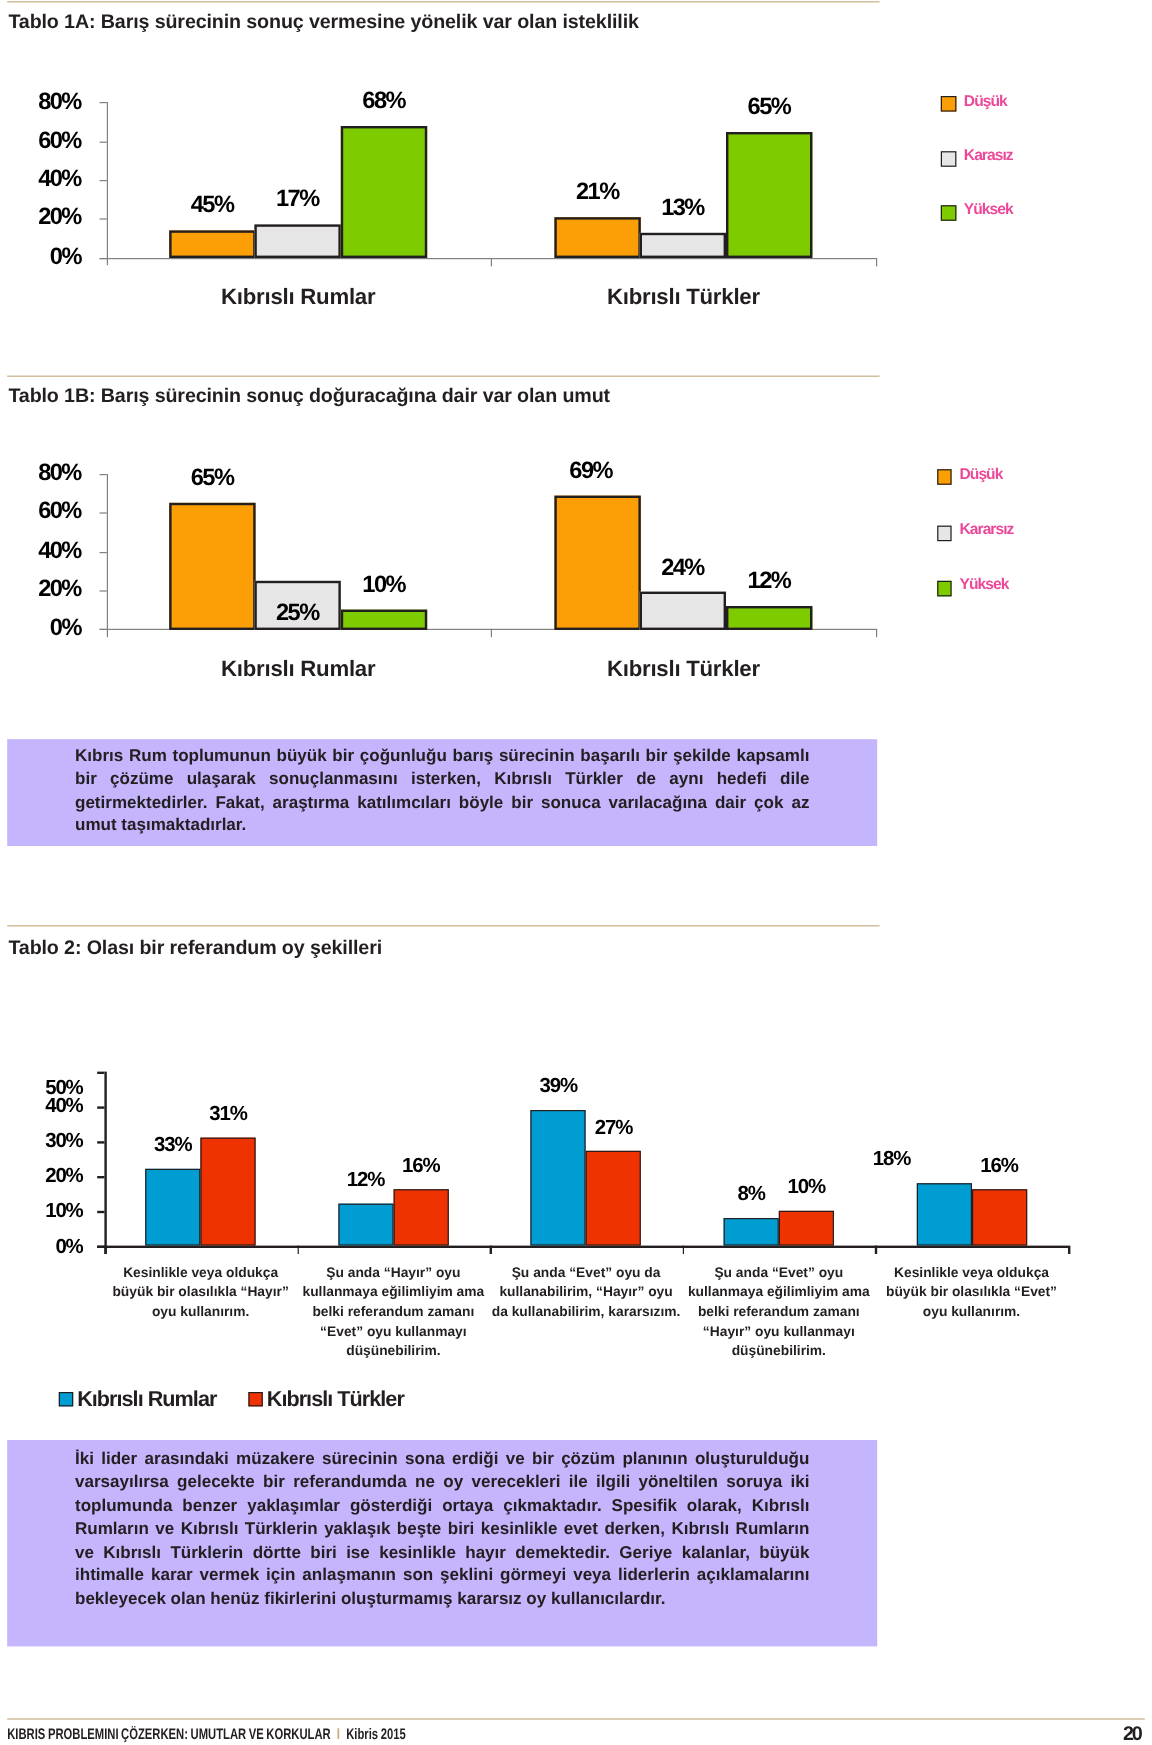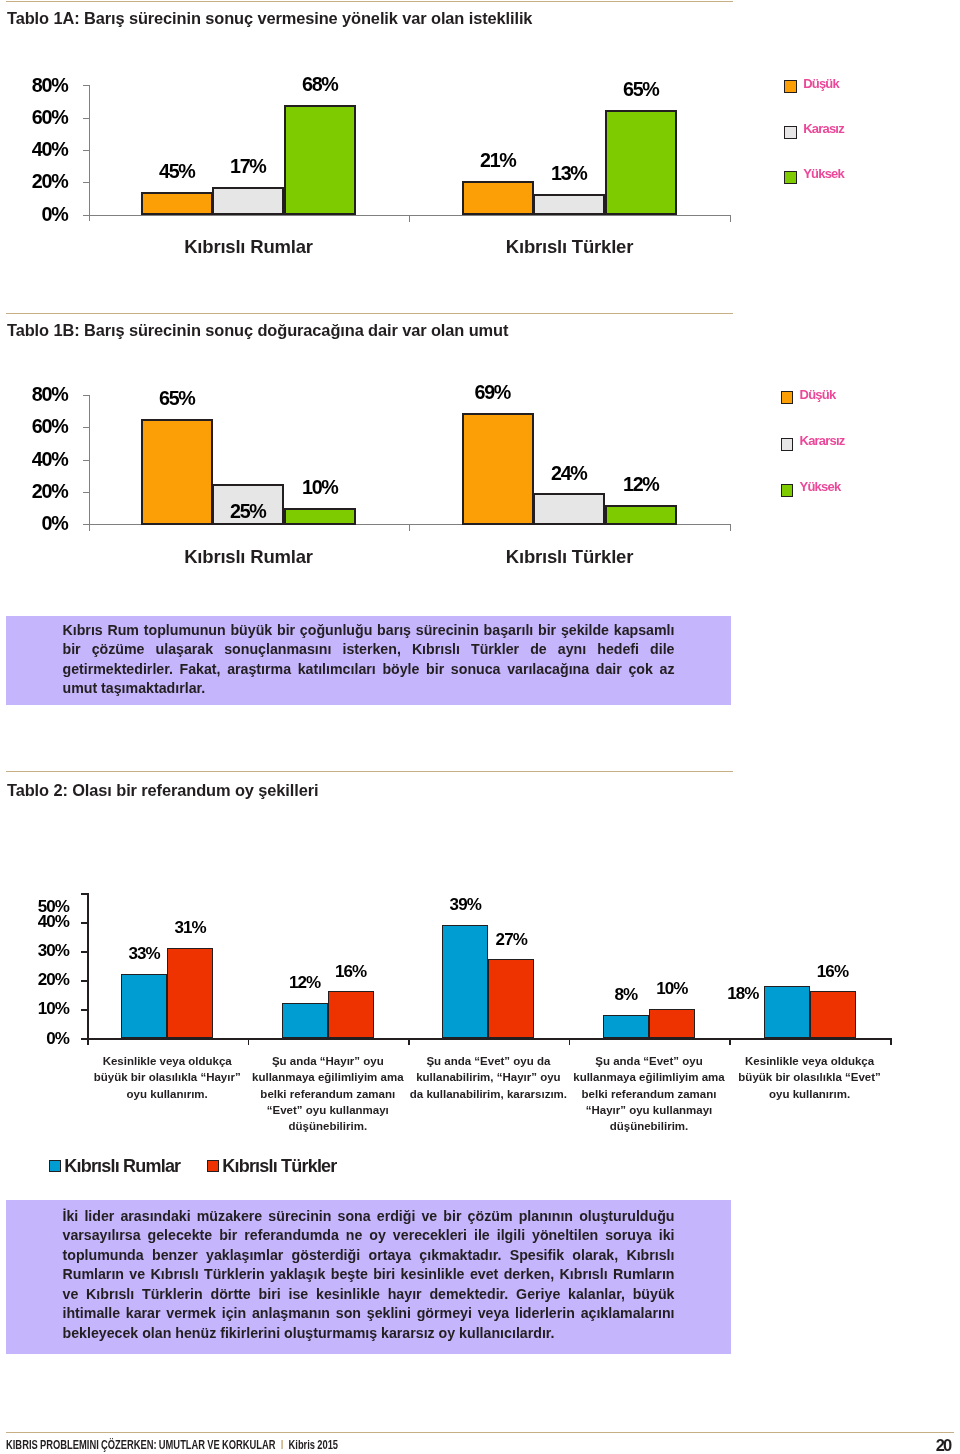--- a/index.html
+++ b/index.html
@@ -179,31 +179,31 @@
     <div class="c3v" style="left:480.4px;top:930.5840000000001px;width:60px;">27%</div>
     <div class="c3lab" style="left:408.4px;top:1052.8px;width:160px;">Şu anda “Evet” oyu da kullanabilirim, “Hayır” oyu da kullanabilirim, kararsızım.</div>
     <div class="tickv" style="left:568.6999999999999px;top:1038px;height:7px;"></div>
     <div class="bar" style="left:603px;top:1014.736px;width:46px;height:23.263999999999996px;background:#009DD3;"></div>
     <div class="c3v" style="left:595px;top:985.836px;width:60px;">8%</div>
     <div class="bar" style="left:649px;top:1008.92px;width:46px;height:29.079999999999995px;background:#EF3300;"></div>
     <div class="c3v" style="left:641px;top:980.02px;width:60px;">10%</div>
     <div class="c3lab" style="left:569px;top:1052.8px;width:160px;">Şu anda “Evet” oyu kullanmaya eğilimliyim ama belki referandum zamanı “Hayır” oyu kullanmayı düşünebilirim.</div>
     <div class="tickv" style="left:729.3px;top:1038px;height:7px;"></div>
     <div class="bar" style="left:763.6px;top:985.656px;width:46px;height:52.343999999999994px;background:#009DD3;"></div>
-    <div class="c3v" style="left:712px;top:956.756px;width:60px;margin-top:28px;">18%</div>
+    <div class="c3v" style="left:712px;top:956.756px;width:60px;">18%</div>
     <div class="bar" style="left:809.6px;top:991.472px;width:46px;height:46.52799999999999px;background:#EF3300;"></div>
     <div class="c3v" style="left:801.6px;top:962.572px;width:60px;">16%</div>
     <div class="c3lab" style="left:729.6px;top:1052.8px;width:160px;">Kesinlikle veya oldukça büyük bir olasılıkla “Evet” oyu kullanırım.</div>
     <div class="tickv" style="left:889.9px;top:1038px;height:7px;"></div>
     <div class="tickv" style="left:87.3px;top:1038px;height:7px;"></div>
     <div class="lg-box" style="left:49px;top:1159.6px;width:12px;height:12.1px;background:#009DD3;"></div>
     <div class="c3lg" style="left:64.3px;top:1156.6px;">Kıbrıslı Rumlar</div>
     <div class="lg-box" style="left:207px;top:1159.6px;width:12px;height:12.1px;background:#EF3300;"></div>
     <div class="c3lg" style="left:222.3px;top:1156.6px;">Kıbrıslı Türkler</div>
   </div>
 
-<div class="callout" style="left:6px;top:1200.4px;width:725px;height:154px;padding:6.3px 56.5px 0 56.5px;">
+<div class="callout" style="left:6px;top:1200.4px;width:725px;height:172px;padding:6.3px 56.5px 0 56.5px;">
   <p>İki lider arasındaki müzakere sürecinin sona erdiği ve bir çözüm planının oluşturulduğu varsayılırsa gelecekte bir referandumda ne oy verecekleri ile ilgili yöneltilen soruya iki toplumunda benzer yaklaşımlar gösterdiği ortaya çıkmaktadır. Spesifik olarak, Kıbrıslı Rumların ve Kıbrıslı Türklerin yaklaşık beşte biri kesinlikle evet derken, Kıbrıslı Rumların ve Kıbrıslı Türklerin dörtte biri ise kesinlikle hayır demektedir. Geriye kalanlar, büyük ihtimalle karar vermek için anlaşmanın son şeklini görmeyi veya liderlerin açıklamalarını bekleyecek olan henüz fikirlerini oluşturmamış kararsız oy kullanıcılardır.</p>
 </div>
 
 <div id="footer-rule"></div>
 <div id="footer-text"><span>KIBRIS PROBLEMINI ÇÖZERKEN: UMUTLAR VE KORKULAR</span><span class="sep">I</span><span class="src">Kibris 2015</span></div>
 <div id="page-num">20</div>
 
 </body></html>

